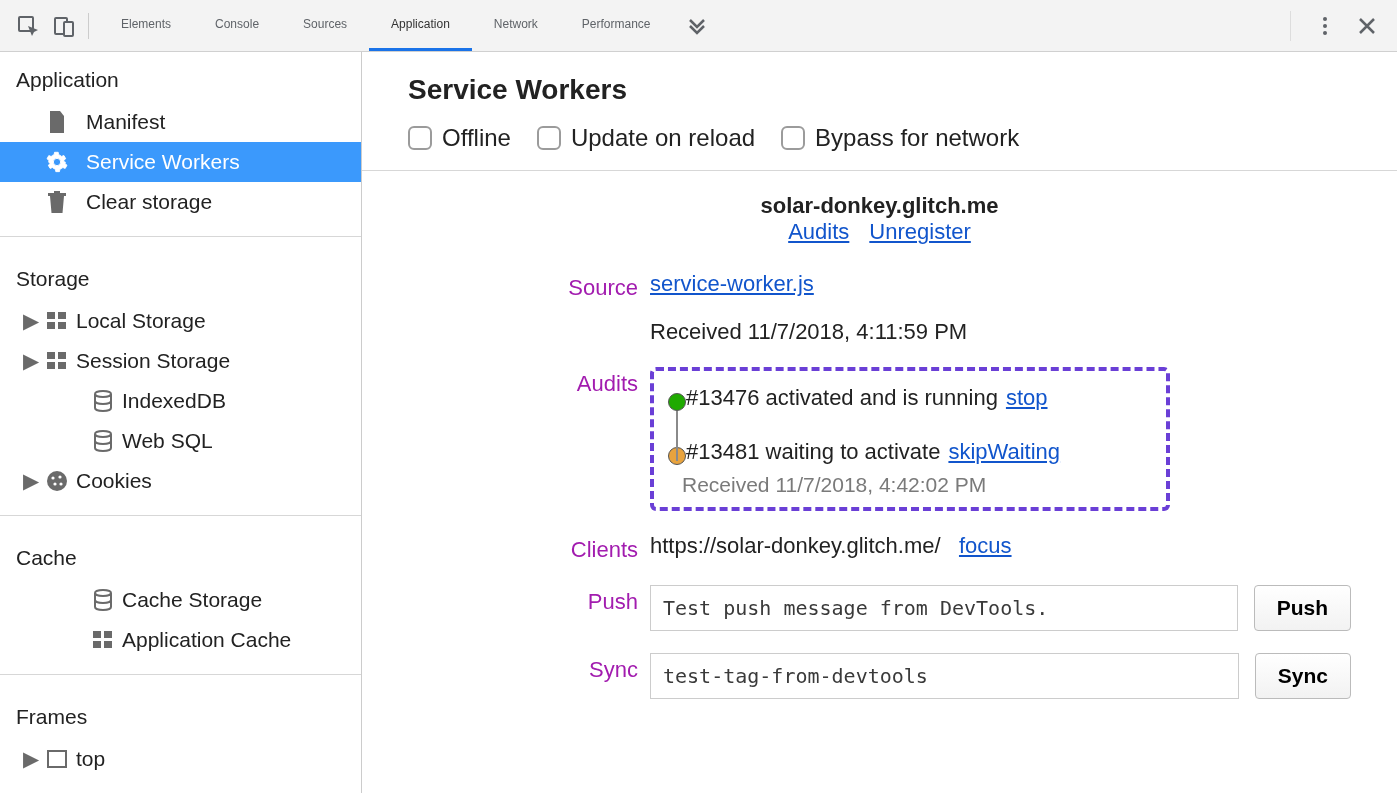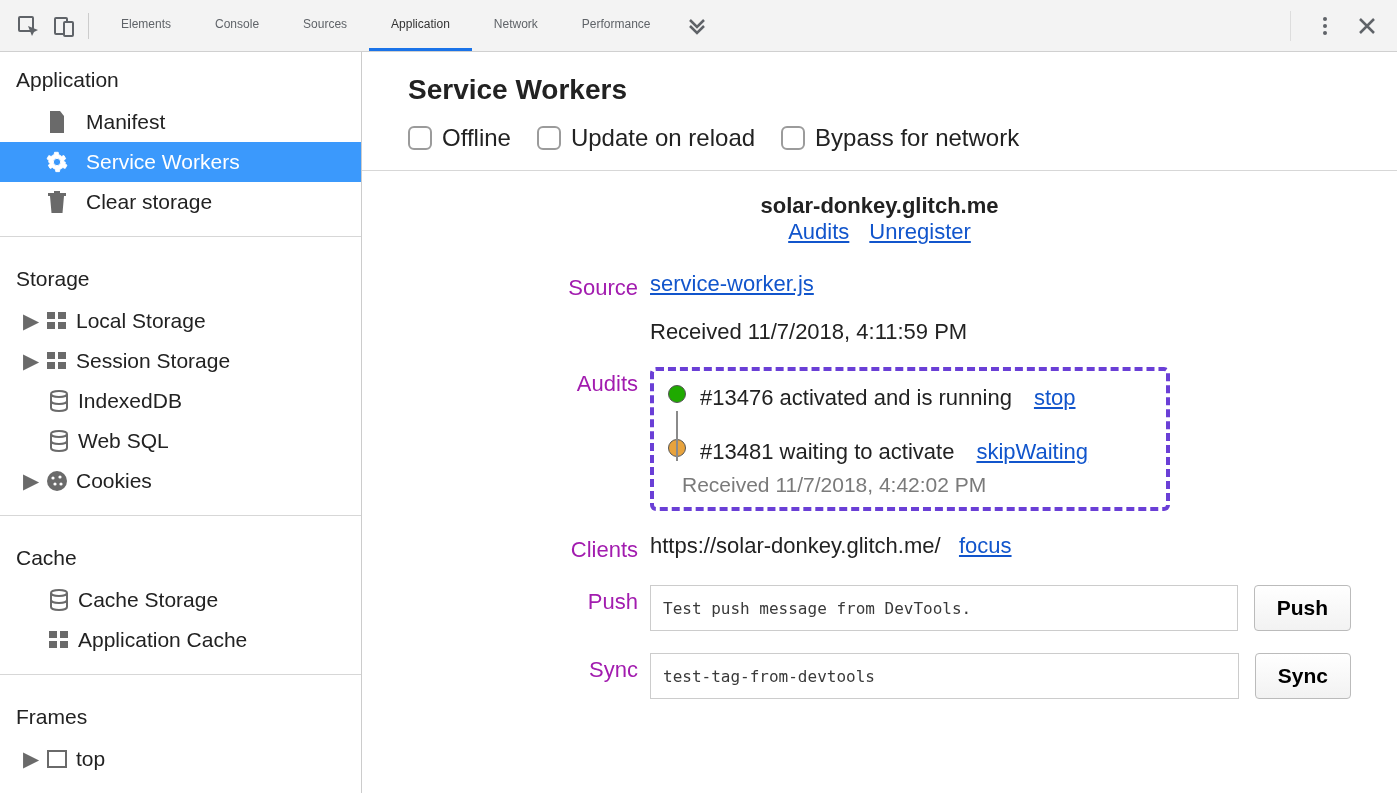--- a/index.html
+++ b/index.html
@@ -22,49 +22,49 @@
   .sidebar { width: 362px; border-right: 1px solid #ccc; overflow-y: auto; font-size: 21px; }
   .side-section-title { padding: 16px 16px 10px 16px; color: #222; }
   .side-item { display: flex; align-items: center; gap: 18px; padding: 8px 14px 8px 46px; cursor: pointer; }
   .side-item.selected { background: #3b99fc; color: #fff; }
   .side-item.selected svg { stroke: #fff; fill: #fff; }
   .side-item .ic { width: 22px; height: 22px; display: flex; align-items: center; justify-content: center; color: #6a6a6a; }
   .side-item.selected .ic { color: #fff; }
   .tree-row { display: flex; align-items: center; gap: 8px; padding: 8px 14px 8px 24px; cursor: pointer; }
   .tree-row .tw { width: 14px; display: flex; justify-content: center; color: #6a6a6a; }
   .tree-row .ic { width: 22px; height: 22px; display: flex; align-items: center; justify-content: center; color: #6a6a6a; }
-  .tree-row.indent { padding-left: 48px; }
+  .tree-row.indent { padding-left: 48px; margin-left: 44px; }
   .divider { height: 1px; background: #d7d7d7; margin: 14px 0; }
 
   
   .main { flex: 1; overflow-y: auto; }
   .main-inner { padding: 22px 46px; }
   .h1 { font-size: 28px; font-weight: 600; margin-bottom: 18px; }
   .checkrow { display: flex; gap: 26px; align-items: center; margin-bottom: 18px; font-size: 24px; color: #222; }
   .cbox { width: 24px; height: 24px; border: 2px solid #9b9b9b; border-radius: 6px; display: inline-block; margin-right: 10px; vertical-align: middle; }
   .cblabel { display: flex; align-items: center; cursor: pointer; }
   .hr { height: 1px; background: #d7d7d7; margin-left: -46px; margin-right: -46px; }
 
   .reg { padding-top: 22px; }
   .reg-header { display: flex; justify-content: space-between; align-items: center; margin-bottom: 26px; flex-direction: column; }
   .origin { font-weight: 700; font-size: 22px; }
   .reg-actions { display: flex; gap: 20px; font-size: 22px; }
   a.link { color: #1155cc; text-decoration: underline; cursor: pointer; }
   .kv { display: grid; grid-template-columns: 230px 1fr; column-gap: 12px; row-gap: 22px; font-size: 22px; }
   .kv .k { text-align: right; color: #a21caf; padding-top: 4px; }
   .kv .v { }
   .status-box { border: 4px dashed #6a3fd6; border-radius: 6px; padding: 14px 18px 10px 6px; position: relative; }
-  .status-line { display: flex; align-items: flex-start; gap: 14px; margin-bottom: 8px; }
+  .status-line { display: flex; align-items: flex-end; margin-bottom: 8px; }
   .dot { width: 18px; height: 18px; border-radius: 50%; border: 1px solid #555; margin-left: 8px; }
   .dot.green { background: #1faa00; }
   .dot.orange { background: #e8a33d; }
   .vline { position: absolute; left: 22px; top: 40px; width: 2px; height: 50px; background: #8a8a8a; }
   .status-sub { color: #7a7a7a; margin-left: 22px; font-size: 21px; }
   .inputrow { display: flex; gap: 16px; align-items: center; }
-  .txt { flex: 1; max-width: 600px; height: 46px; border: 1px solid #ccc; padding: 4px 12px; font-family: Menlo, Consolas, monospace; font-size: 16px; color: #3a3a3a; }
+  .txt { flex: 1; max-width: 600px; height: 46px; border: 1px solid #ccc; padding: 4px 12px; font-family: Menlo, Consolas, monospace; font-size: 20px; color: #3a3a3a; }
   .btn { height: 46px; padding: 0 22px; border: 1px solid #bbb; background: linear-gradient(#fff,#f2f2f2); border-radius: 4px; font-size: 21px; font-weight: 600; cursor: pointer; }
 
   svg { display: block; }
 </style>
 </head>
 <body>
 
 <div class="root">
 
   <div class="tabbar">

